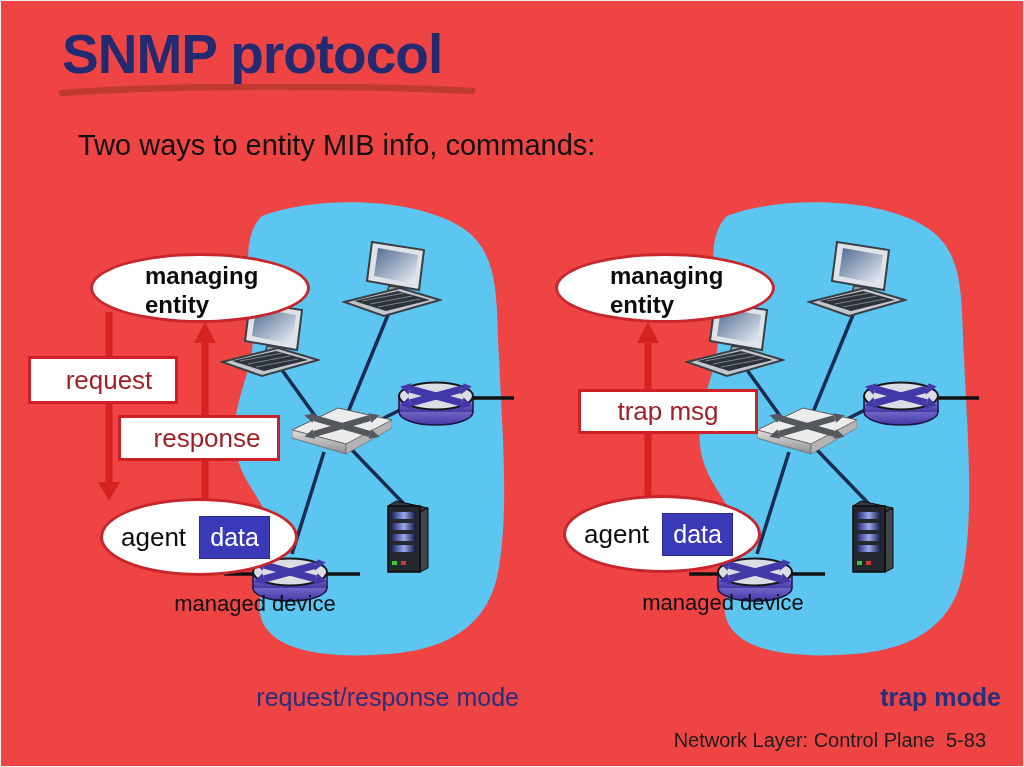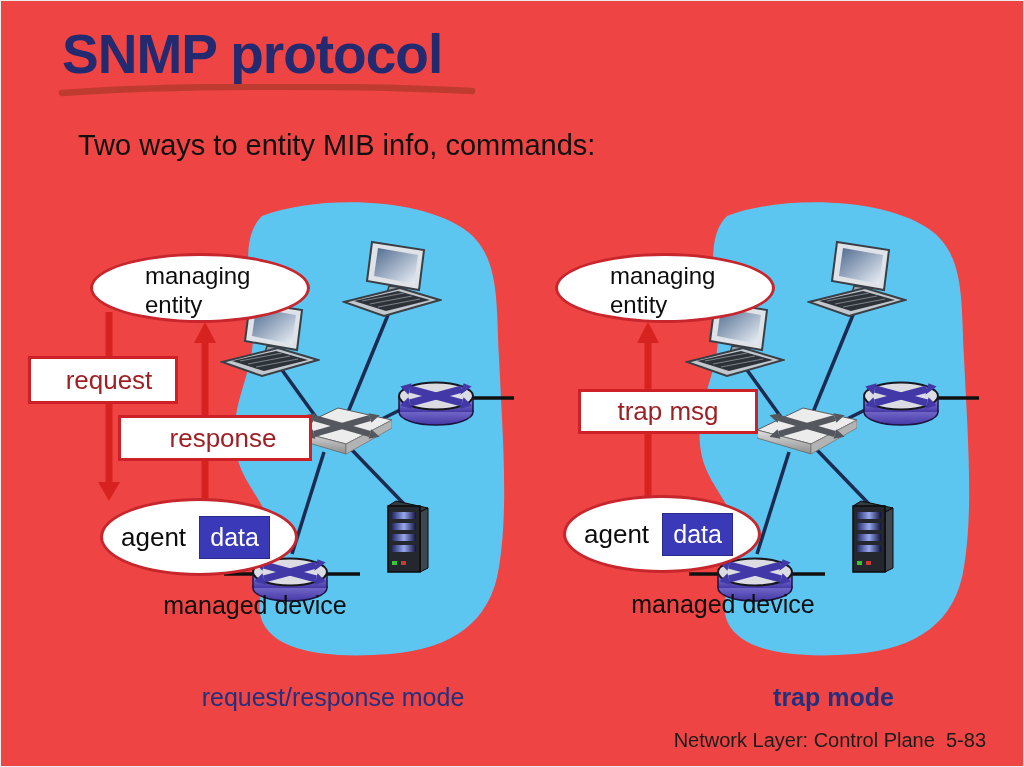--- a/index.html
+++ b/index.html
@@ -21,21 +21,21 @@
   .net-right { left:665px; top:202px; }
 
   
   .arrows { left:0; top:0; width:1024px; height:767px; z-index:2; pointer-events:none; }
 
   
   .ellipse {
     background:#ffffff; border:3px solid #c6262c; border-radius:50%;
     z-index:3; box-sizing:border-box;
   }
-  .mg-ellipse { width:220px; height:70px; top:253px; }
+  .mg-ellipse { width:220px; height:70px; top:253px;font-weight:bold; }
   .mg-left  { left:90px; }
   .mg-right { left:555px; }
   .mg-text { padding:5px 0 0 52px; font-size:24px; line-height:29px; color:#0d0d0d; }
 
   .agent-ellipse {
     width:198px; height:78px;
     display:flex; align-items:center; padding-left:18px; gap:14px;
   }
   .agent-left  { left:100px; top:498px; }
   .agent-right { left:563px; top:495px; }
@@ -46,28 +46,28 @@
     box-shadow:0 0 0 1px #2a2a8a;
   }
 
   
   .rbox {
     background:#ffffff; border:3px solid #cd2127; z-index:3; box-sizing:border-box;
     display:flex; align-items:center; justify-content:center;
     font-size:26px; color:#9e2025;
   }
   .req-box  { left:28px;  top:356px; width:150px; height:48px;padding-left:12px; }
-  .resp-box { left:118px; top:415px; width:194px; height:46px;padding-left:16px; }
+  .resp-box { left:118px; top:415px; width:162px; height:46px;padding-left:16px; }
   .trap-box { left:578px; top:389px; width:180px; height:45px; }
 
-  .managed { z-index:3; font-size:25px; color:#0d0d0d; text-align:center; width:210px; }
+  .managed { z-index:3; font-size:22px; color:#0d0d0d; text-align:center; width:210px; }
   .managed-left  { left:150px; top:591px; }
   .managed-right { left:618px; top:590px; }
 
-  .caption { z-index:3; font-size:25px; color:#23307e; text-align:center; }
+  .caption { z-index:3; font-size:25px; color:#23307e; text-align:right; }
   .cap-left  { left:147px; top:683px; width:372px; }
   .cap-right { left:666px; top:683px; width:335px;font-weight:bold; }
 
   .footer { right:38px; top:729px; font-size:20px; color:#1c1c1c; white-space:pre; z-index:4; }
 </style>
 </head>
 <body>
 
 <svg width="0" height="0" style="position:absolute" aria-hidden="true">
   <defs>

